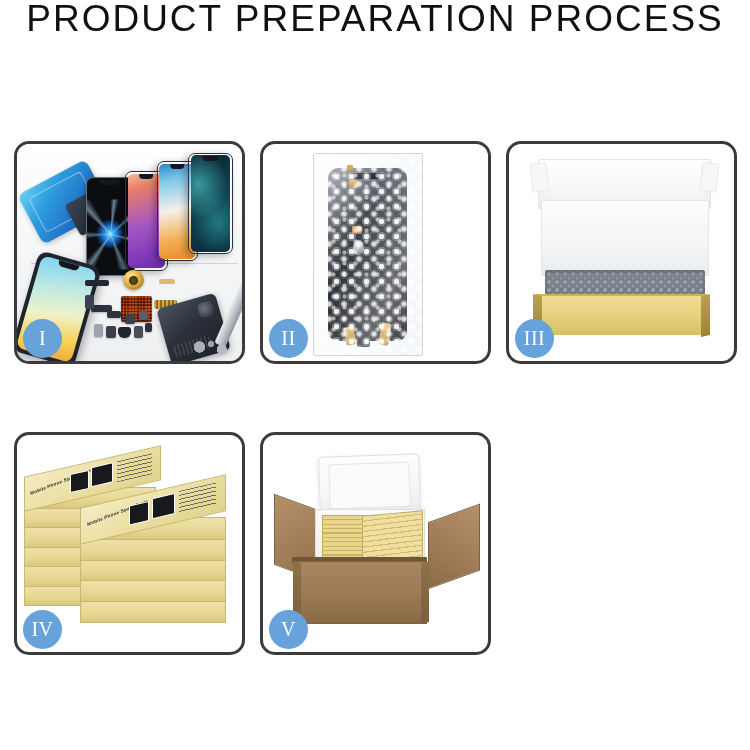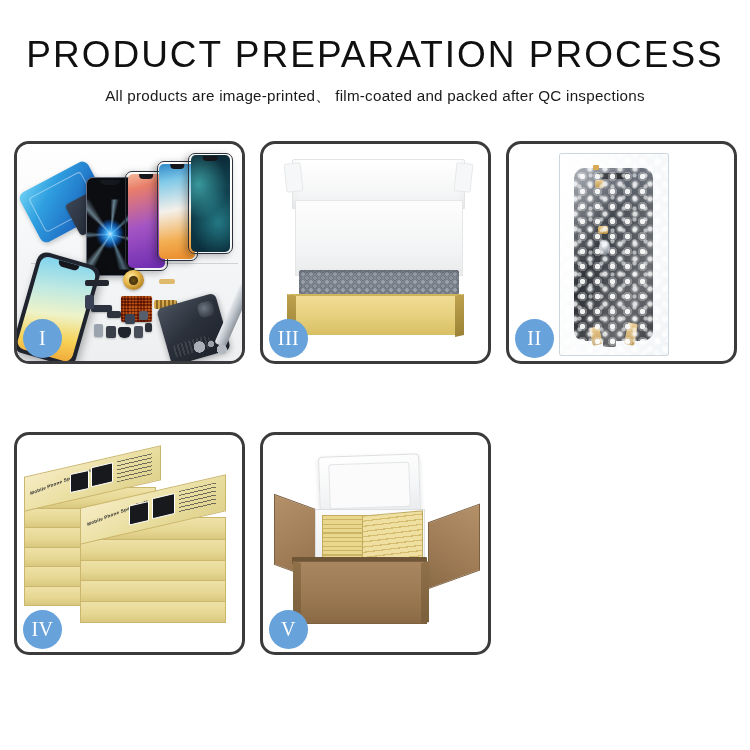--- a/index.html
+++ b/index.html
@@ -19,21 +19,20 @@
   .page {
     width: 750px;
     height: 750px;
     position: relative;
     background: #ffffff;
     box-sizing: border-box;
   }
 
   
   .header {
-    padding-top: 36px;
     text-align: center;
   }
   .title {
     font-family: "Liberation Sans", sans-serif;
     font-size: 37px;
     font-weight: 400;
     letter-spacing: 2.0px;
     color: #101010;
     line-height: 1.05;
     margin: 0;
@@ -632,21 +631,20 @@
     background: rgba(110,86,56,0.55);
   }
 </style>
 </head>
 <body>
 
 <div class="page">
 
   <div class="header">
     <div class="title">PRODUCT PREPARATION PROCESS</div>
-    <div class="subtitle">All products are image-printed、 film-coated and packed after QC inspections</div>
   </div>
 
   <div class="grid">
 
     <div class="panel p1">
       <div class="panel-photo">
         <div class="p1-bg"></div>
         <div class="shelfline"></div>
 
         <div class="adhesive"></div>
@@ -689,31 +687,20 @@
         <div class="part pe"></div>
         <div class="part pf"></div>
         <div class="part pg"></div>
         <div class="part ph2"></div>
 
         <div class="chassis"></div>
         <div class="driver"></div>
         <div class="screws"></div>
       </div>
       <div class="badge">I</div>
-    </div>
-
-    <div class="panel p3">
-      <div class="panel-photo">
-        <div class="lidback"></div>
-        <div class="foam"></div>
-        <div class="bubblelayer"></div>
-        <div class="boxedge"></div>
-        <div class="boxfront"></div>
-      </div>
-      <div class="badge">III</div>
     </div>
 
     <div class="panel p2">
       <div class="panel-photo">
         <div class="bag">
           <div class="screen"></div>
           <div class="flexstrip"></div>
           <div class="camring"></div>
           <div class="conn c1"></div>
           <div class="conn c2"></div>
@@ -721,20 +708,31 @@
           <div class="conn c4"></div>
           <div class="bubbles"></div>
           <div class="bubbles-b"></div>
           <div class="sheen"></div>
           <div class="tapebit"></div>
         </div>
       </div>
       <div class="badge">II</div>
     </div>
 
+    <div class="panel p3">
+      <div class="panel-photo">
+        <div class="lidback"></div>
+        <div class="foam"></div>
+        <div class="bubblelayer"></div>
+        <div class="boxedge"></div>
+        <div class="boxfront"></div>
+      </div>
+      <div class="badge">III</div>
+    </div>
+
     <div class="panel p4">
       <div class="panel-photo">
         <div class="stack">
           <div class="bx lb lb6"></div>
           <div class="bx lb lb5"></div>
           <div class="bx lb lb4"></div>
           <div class="bx lb lb3"></div>
           <div class="bx lb lb2"></div>
           <div class="bx lb lb1"></div>
 

